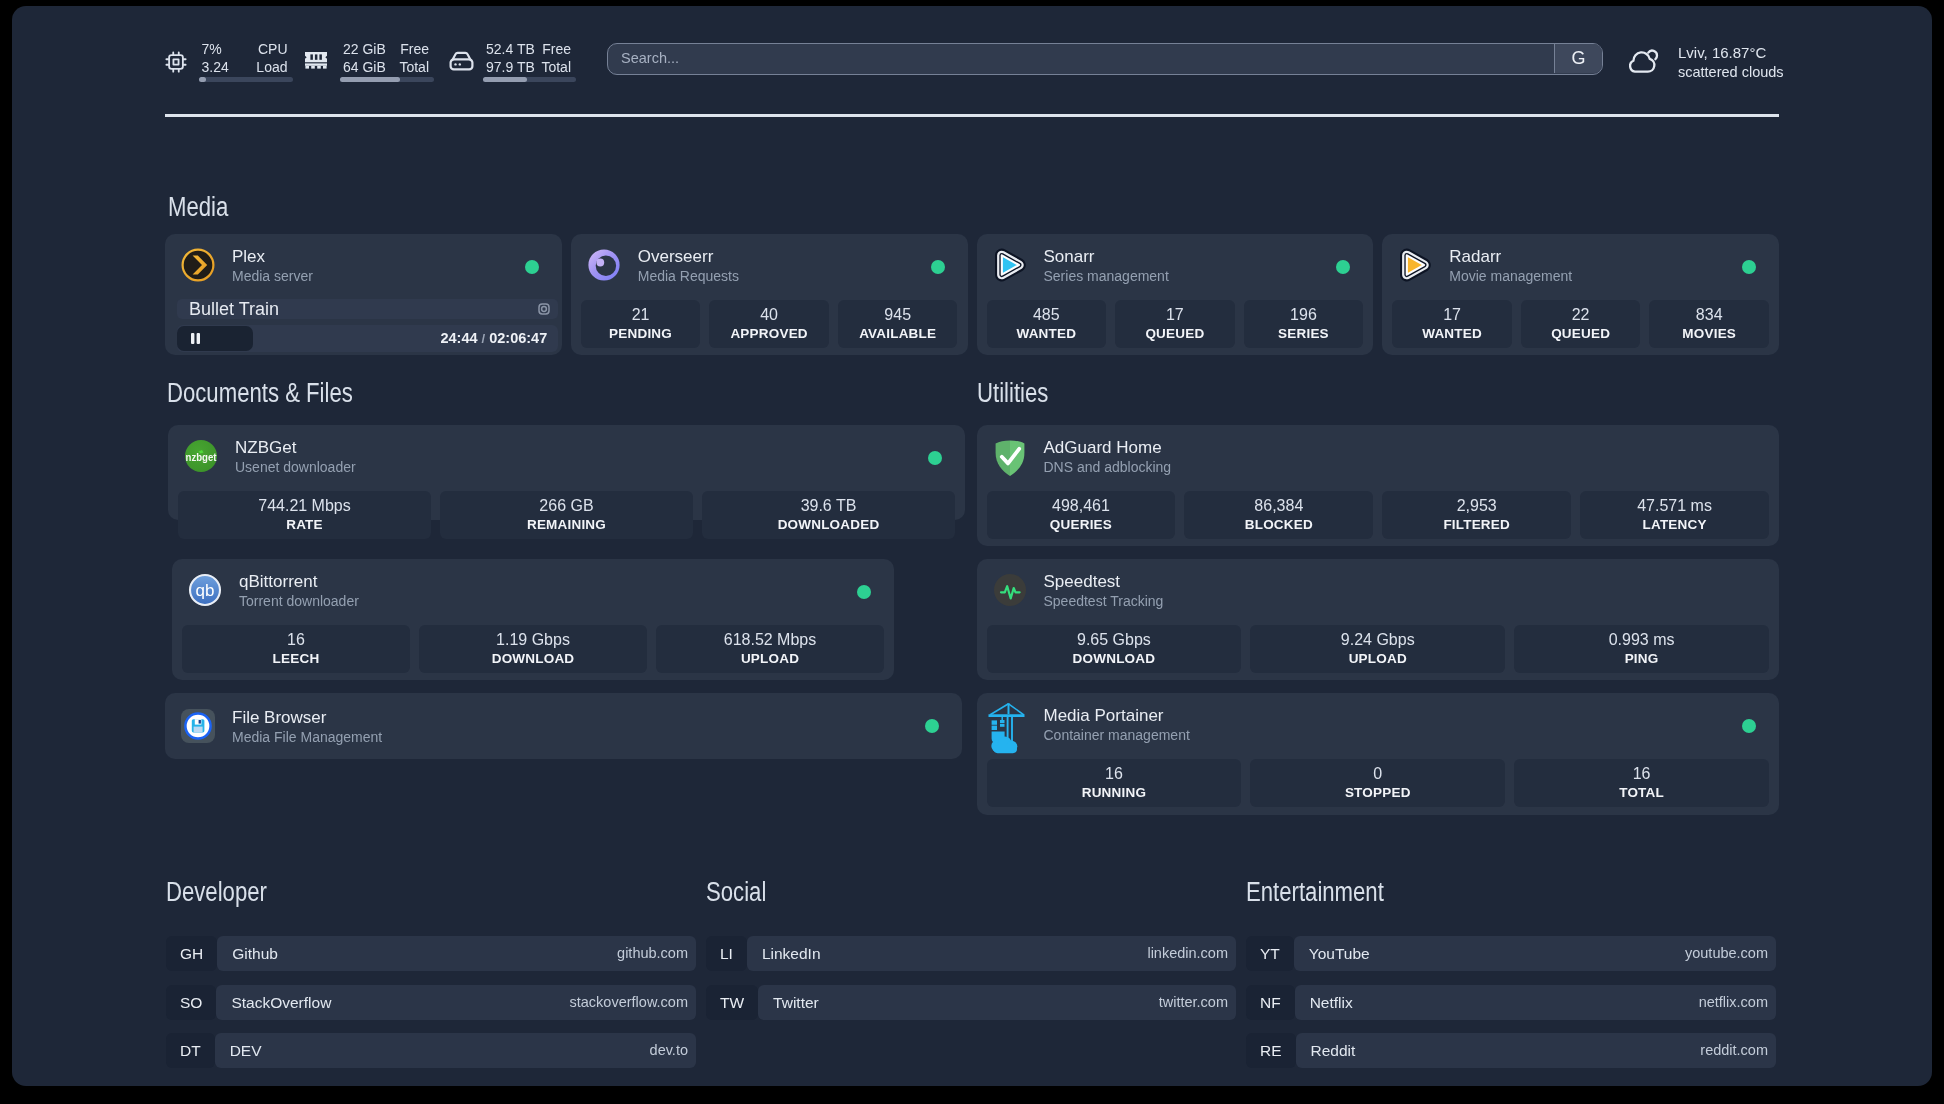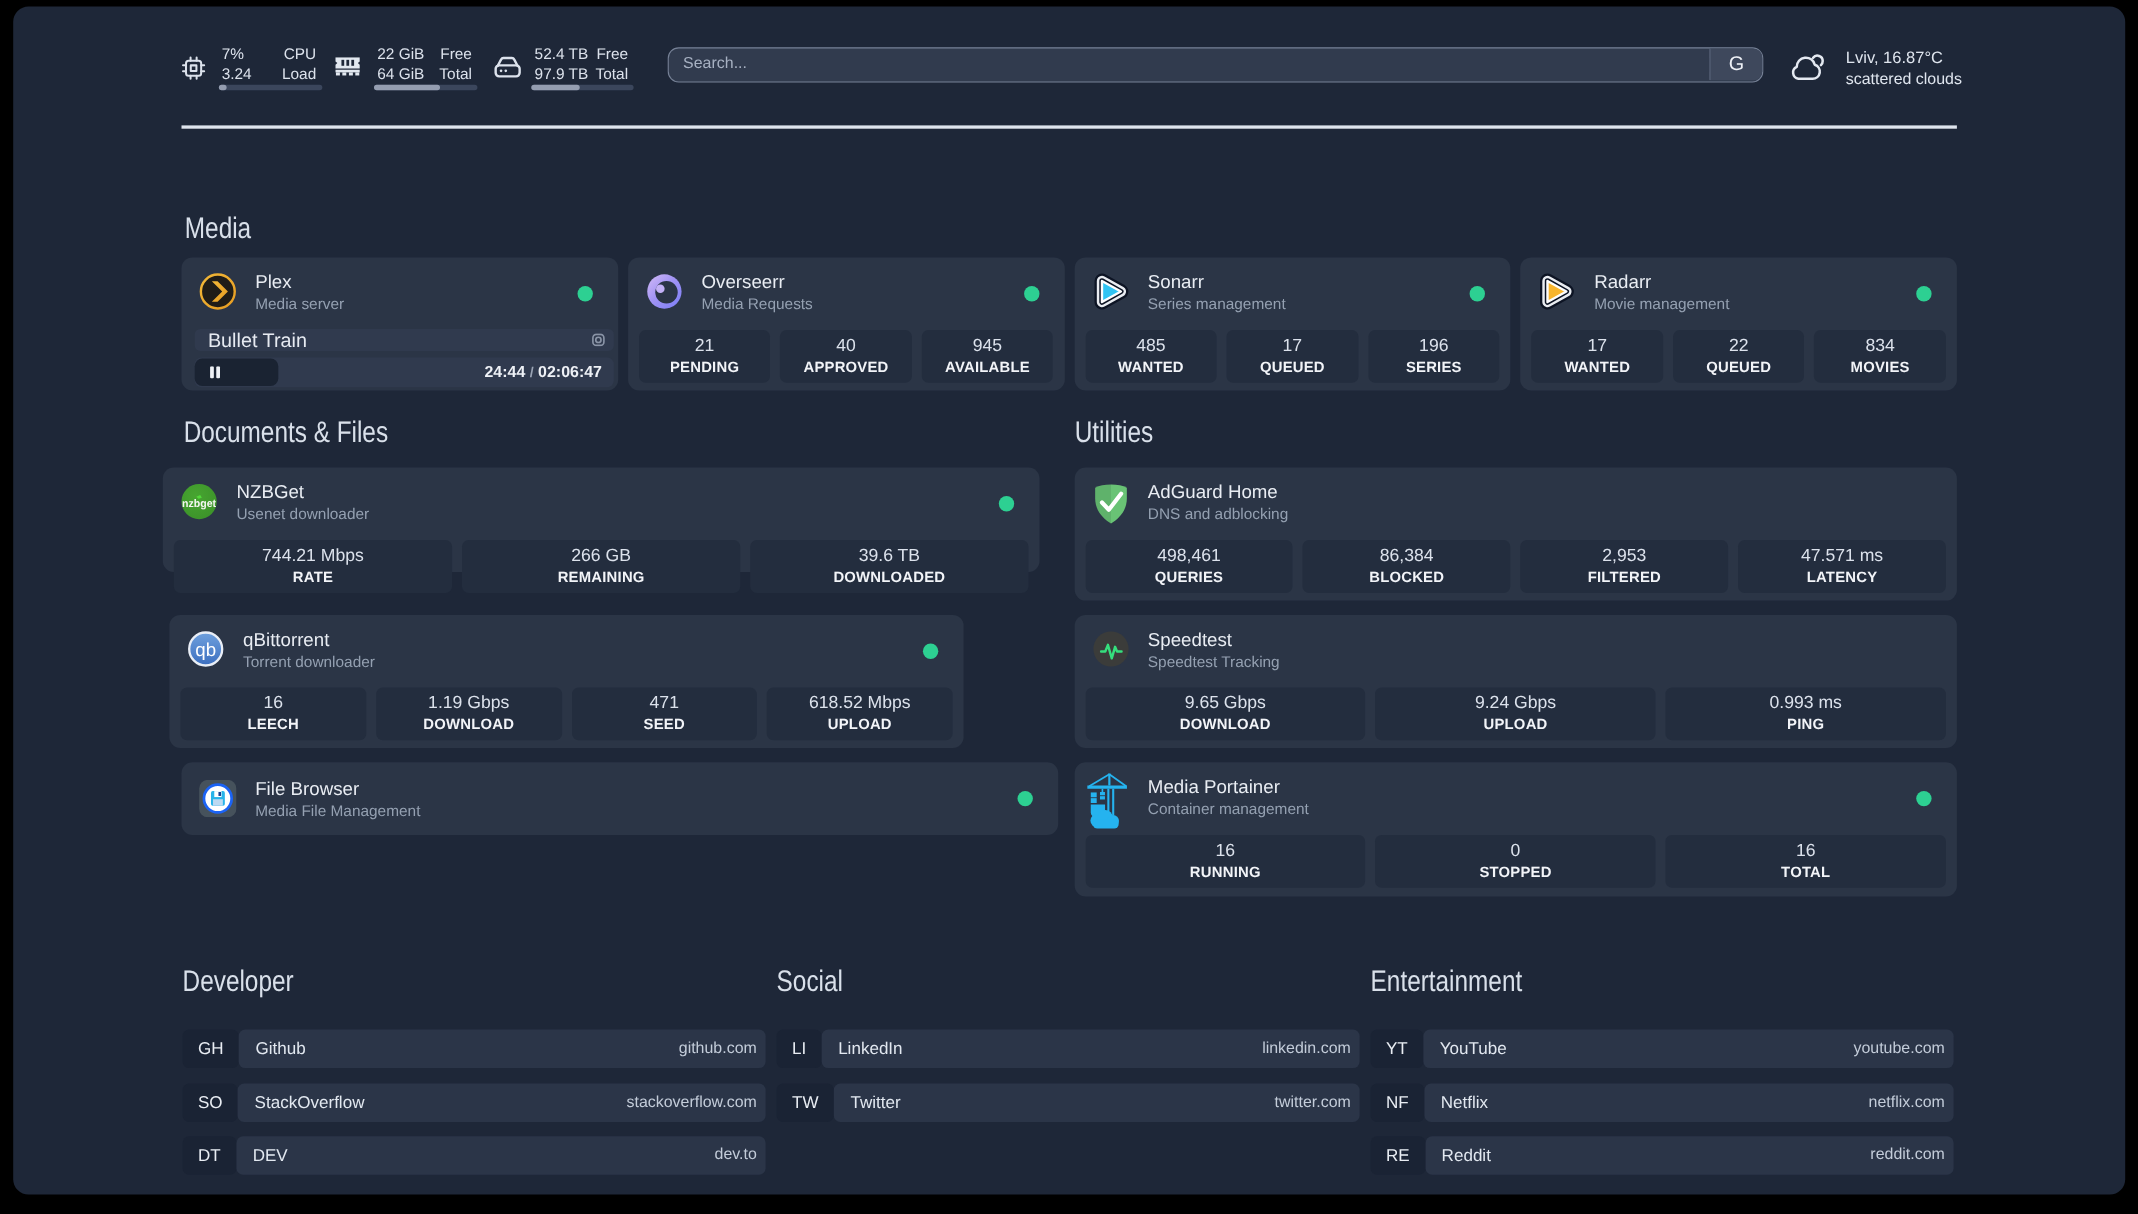--- a/index.html
+++ b/index.html
@@ -278,21 +278,21 @@
       <div class="blk">
           <div class="v">834</div>
           <div class="l">MOVIES</div>
         </div>
     </div>
   </div>
 
   <h2 style="left:155px;top:372px">Documents &amp; Files</h2>
   <h2 style="left:964.5px;top:372px">Utilities</h2>
 
-  <div class="card" style="left:136px;top:419px;width:797px;height:95px">
+  <div class="card" style="left:156px;top:419px;width:797px;height:95px">
     <svg class="icon" viewBox="0 0 34 34">
       <defs>
           <radialGradient id="nzbg" cx=".4" cy=".35" r=".85">
         <stop offset="0" stop-color="#47a531"></stop>
             <stop offset="1" stop-color="#3a8f28"></stop>
       </radialGradient>
         </defs>
       <circle cx="17" cy="17" r="16" fill="url(#nzbg)"></circle>
       <path d="M14.5 12.5 l3.5-1.5 1.5 2.5 -3 1 Z" fill="#52d93a"></path>
       <text x="17" y="21.5" text-anchor="middle" font-size="10" font-weight="bold" fill="#f4f7f2" font-family="Liberation Sans, sans-serif" textLength="31" lengthAdjust="spacingAndGlyphs">nzbget</text>
@@ -342,21 +342,21 @@
           <div class="v">2,953</div>
           <div class="l">FILTERED</div>
         </div>
       <div class="blk">
           <div class="v">47.571 ms</div>
           <div class="l">LATENCY</div>
         </div>
     </div>
   </div>
 
-  <div class="card" style="left:142px;top:553px;width:722px;height:121px">
+  <div class="card" style="left:160px;top:553px;width:722px;height:121px">
     <svg class="icon" viewBox="0 0 34 34">
       <defs>
           <linearGradient id="qbg" x1="0" y1="0" x2="0" y2="1">
         <stop offset="0" stop-color="#6fa0dd"></stop>
             <stop offset="1" stop-color="#3c6fc0"></stop>
       </linearGradient>
         </defs>
       <circle cx="17" cy="17" r="15" fill="url(#qbg)" stroke="#e9eef6" stroke-width="2.1"></circle>
       <text x="17" y="23.2" text-anchor="middle" font-size="17" font-weight="400" fill="#ffffff" font-family="Liberation Sans, sans-serif">qb</text>
     </svg>
@@ -364,24 +364,20 @@
     <div class="desc">Torrent downloader</div>
     <div class="dot"></div>
     <div class="stats">
       <div class="blk">
           <div class="v">16</div>
           <div class="l">LEECH</div>
         </div>
       <div class="blk">
           <div class="v">1.19 Gbps</div>
           <div class="l">DOWNLOAD</div>
-        </div>
-      <div class="blk">
-          <div class="v">471</div>
-          <div class="l">SEED</div>
         </div>
       <div class="blk">
           <div class="v">618.52 Mbps</div>
           <div class="l">UPLOAD</div>
         </div>
     </div>
   </div>
 
   <div class="card" style="left:964.5px;top:553px;width:802.5px;height:121px">
     <svg class="icon" viewBox="0 0 34 34">

